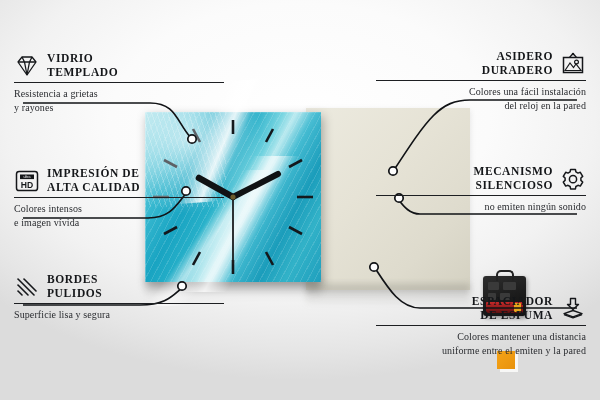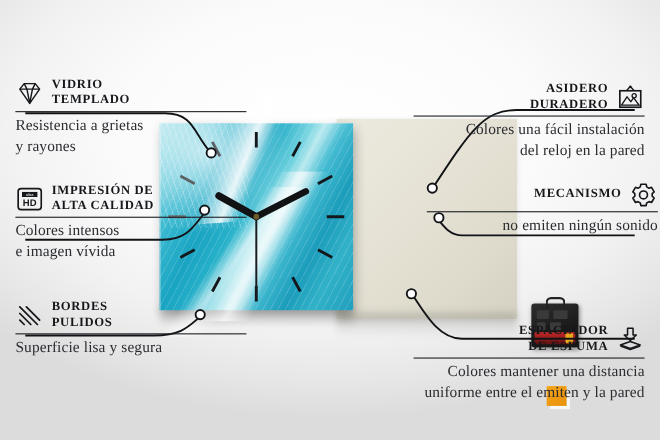--- a/index.html
+++ b/index.html
@@ -103,21 +103,21 @@
   .callout{position:absolute;width:210px;}
   .callout.left{text-align:left;}
   .callout.right{text-align:right;}
   .co-head{display:flex;align-items:center;gap:7px;}
   .callout.right .co-head{flex-direction:row-reverse;}
   .co-title{
     font-size:11.5px;font-weight:bold;color:#15171a;line-height:1.18;
     letter-spacing:.6px;text-transform:uppercase;
   }
   .co-rule{height:1px;background:#1d1f22;margin:3px 0 4px 0;}
-  .co-desc{font-size:14px;color:#2a2c30;line-height:1.35;letter-spacing:.1px;}
+  .co-desc{font-size:10px;color:#2a2c30;line-height:1.35;letter-spacing:.1px;}
   .ico{width:26px;height:24px;flex:0 0 26px;display:block;}
 </style>
 </head>
 <body>
 
 <div id="stage">
 
   <div class="photo">
     <div class="wall"></div>
     <div class="wall-shadow"></div>
@@ -184,21 +184,21 @@
     <g fill="#fdfdfd" stroke="#111316" stroke-width="1.7">
       <circle cx="192" cy="139" r="4.2"></circle>
       <circle cx="186" cy="191" r="4.2"></circle>
       <circle cx="182" cy="286" r="4.2"></circle>
       <circle cx="393" cy="171" r="4.2"></circle>
       <circle cx="399" cy="198" r="4.2"></circle>
       <circle cx="374" cy="267" r="4.2"></circle>
     </g>
   </svg>
 
-  <div class="callout left" style="left:14px;top:52px;margin-top:19px;">
+  <div class="callout left" style="left:14px;top:52px;">
     <div class="co-head">
       <svg class="ico" viewBox="0 0 26 24">
         <g fill="none" stroke="#15171a" stroke-width="1.3" stroke-linejoin="round">
           <path d="M4,8 L8,3 L18,3 L22,8 L13,21 Z"></path>
           <path d="M4,8 L22,8 M8,3 L10.5,8 L13,21 M18,3 L15.5,8 L13,21"></path>
         </g>
       </svg>
       <div>
         <div class="co-title">VIDRIO</div>
         <div class="co-title">TEMPLADO</div>
@@ -239,47 +239,48 @@
       </svg>
       <div>
         <div class="co-title">BORDES</div>
         <div class="co-title">PULIDOS</div>
       </div>
     </div>
     <div class="co-rule"></div>
     <div class="co-desc">Superficie lisa y segura</div>
   </div>
 
-  <div class="callout right" style="left:376px;top:50px;margin-top:25px;">
+  <div class="callout right" style="left:376px;top:50px;">
     <div class="co-head">
       <svg class="ico" viewBox="0 0 26 24">
         <path d="M13,1.5 L9.5,5.5 M13,1.5 L16.5,5.5" fill="none" stroke="#15171a" stroke-width="1.3"></path>
         <circle cx="13" cy="2" r="1.2" fill="#15171a"></circle>
         <rect x="3.5" y="5.5" width="19" height="15" fill="none" stroke="#15171a" stroke-width="1.5"></rect>
         <path d="M5,18.5 L10,11 L13.5,15.5 L16,12 L21,18.5 Z" fill="none" stroke="#15171a" stroke-width="1.2"></path>
         <circle cx="16.5" cy="10" r="1.9" fill="none" stroke="#15171a" stroke-width="1.2"></circle>
       </svg>
       <div>
         <div class="co-title">ASIDERO</div>
         <div class="co-title">DURADERO</div>
       </div>
     </div>
     <div class="co-rule"></div>
     <div class="co-desc">Colores una fácil instalación</div>
     <div class="co-desc">del reloj en la pared</div>
   </div>
 
-  <div class="callout right" style="left:388px;top:165px;">
+  <div class="callout right" style="left:376px;top:165px;">
     <div class="co-head">
       <svg class="ico" viewBox="0 0 26 24">
         <path d="M10.6,2.5 h4.8 l0.5,2.4 l2.1,1.2 l2.3,-0.8 l2.4,4.1 l-1.8,1.6 v2.4 l1.8,1.6 l-2.4,4.1 l-2.3,-0.8 l-2.1,1.2 l-0.5,2.4 h-4.8 l-0.5,-2.4 l-2.1,-1.2 l-2.3,0.8 l-2.4,-4.1 l1.8,-1.6 v-2.4 l-1.8,-1.6 l2.4,-4.1 l2.3,0.8 l2.1,-1.2 Z" fill="none" stroke="#15171a" stroke-width="1.5" stroke-linejoin="round"></path>
         <circle cx="13" cy="12.2" r="3.6" fill="none" stroke="#15171a" stroke-width="1.5"></circle>
       </svg>
       <div>
         <div class="co-title">MECANISMO</div>
+        <div class="co-title">SILENCIOSO</div>
       </div>
     </div>
     <div class="co-rule"></div>
     <div class="co-desc">no emiten ningún sonido</div>
   </div>
 
   <div class="callout right" style="left:376px;top:275px;margin-top:20px;">
     <div class="co-head">
       <svg class="ico" viewBox="0 0 26 24">
         <path d="M10.5,1.5 h5 v6 h3 l-5.5,5 l-5.5,-5 h3 Z" fill="none" stroke="#15171a" stroke-width="1.4" stroke-linejoin="round"></path>

